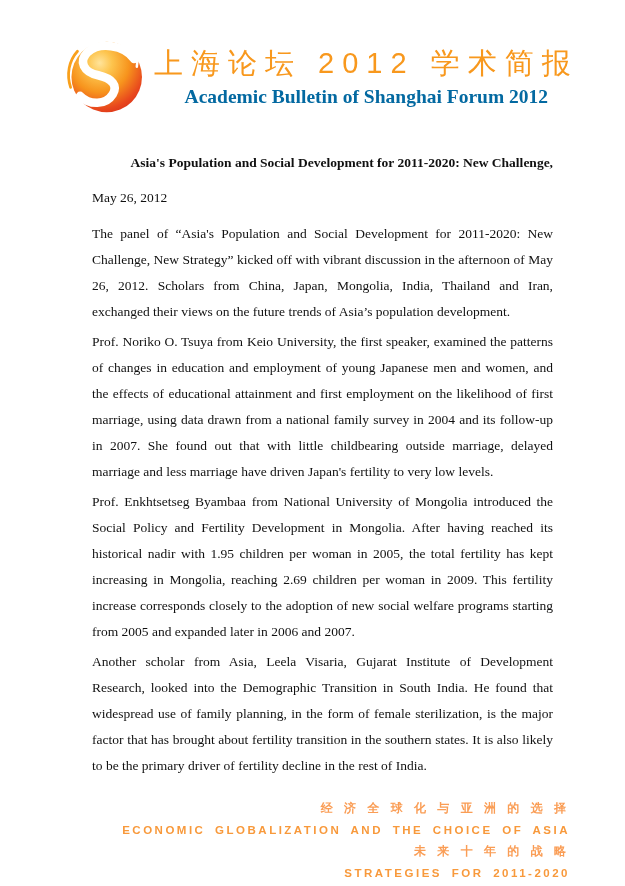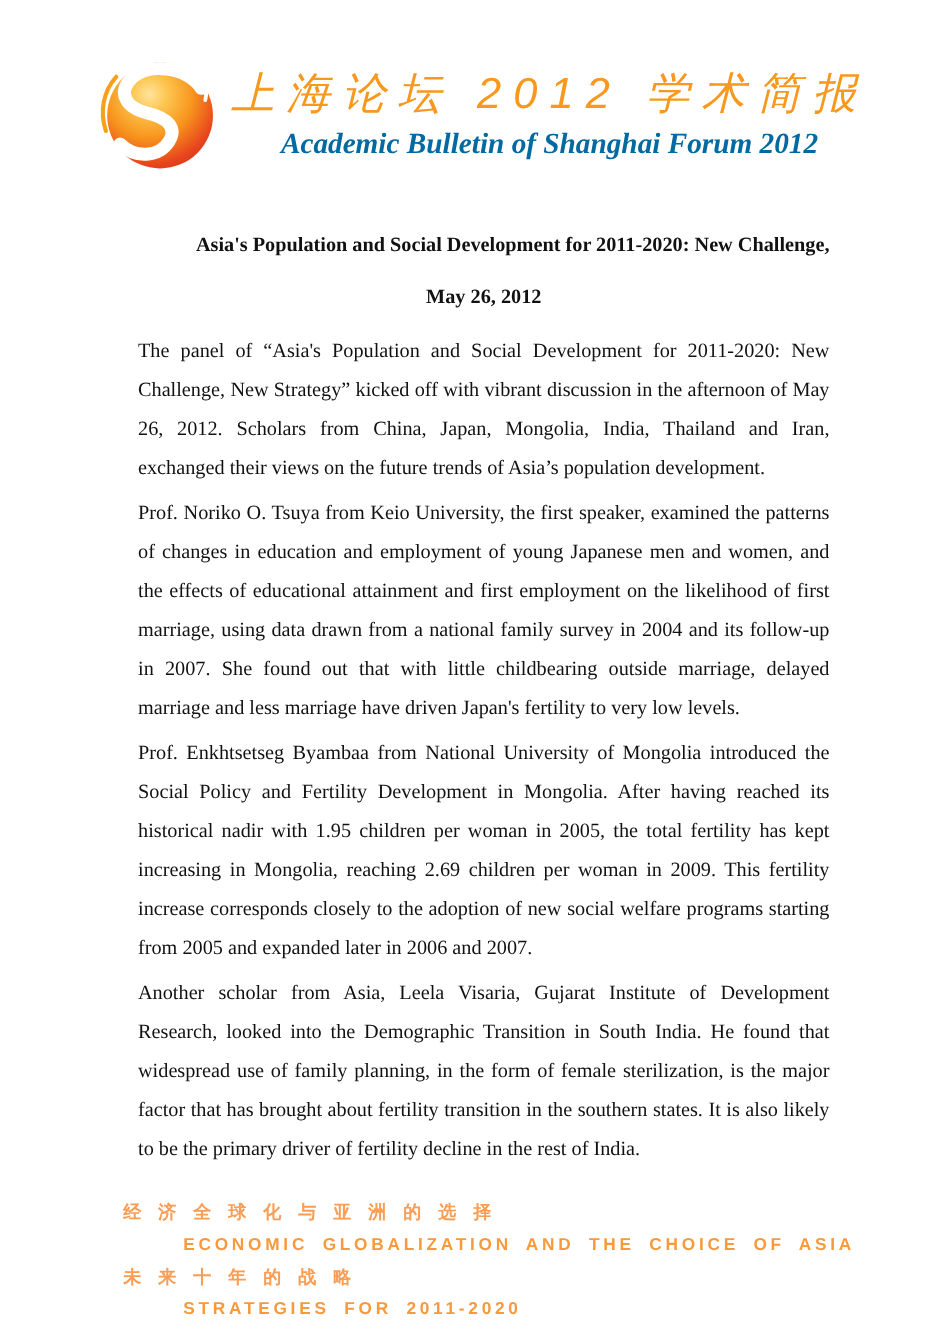--- a/index.html
+++ b/index.html
@@ -11,21 +11,20 @@
     font-family: "Liberation Serif", serif;
     color: #111111;
   }
 
   
   .header {
     position: absolute;
     top: 34px; left: 62px; right: 58px;
     display: flex;
     align-items: center;
-    font-style: italic;
   }
   .logo { width: 86px; height: 86px; flex: 0 0 86px; }
   .header-text {
     flex: 1;
     text-align: center;
     padding-left: 6px;
   }
   .title-zh {
     color: #F8981D;
     font-family: "Liberation Sans", sans-serif;
@@ -53,38 +52,37 @@
   }
   .article-title {
     font-weight: bold;
     font-size: 13.5px;
     line-height: 30px;
     text-align: right;
   }
   .article-date {
     font-size: 13.5px;
     line-height: 27px;
-    text-align: center;
+    text-align: left;
     margin-top: 6px;
-    font-weight: bold;
   }
   .article p {
     font-size: 13.5px;
     line-height: 26px;
     text-align: justify;
     margin-top: 10px;
   }
   .article p + p { margin-top: 4px; }
 
   
   .footer {
     position: absolute;
     top: 798px;
     right: 55px;
-    text-align: left;
+    text-align: right;
     font-family: "Liberation Sans", sans-serif;
     font-weight: bold;
   }
   .footer-line { line-height: 21.5px; white-space: nowrap; }
   .footer-line.zh {
     color: #FA9D55;
     font-size: 12px;
     letter-spacing: 4px;
   }
   .footer-line.en {

